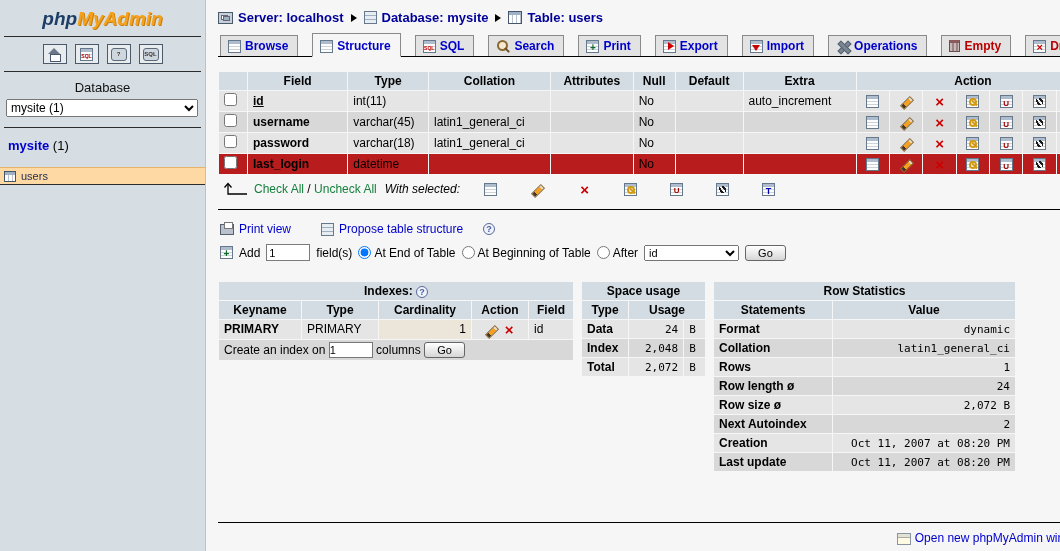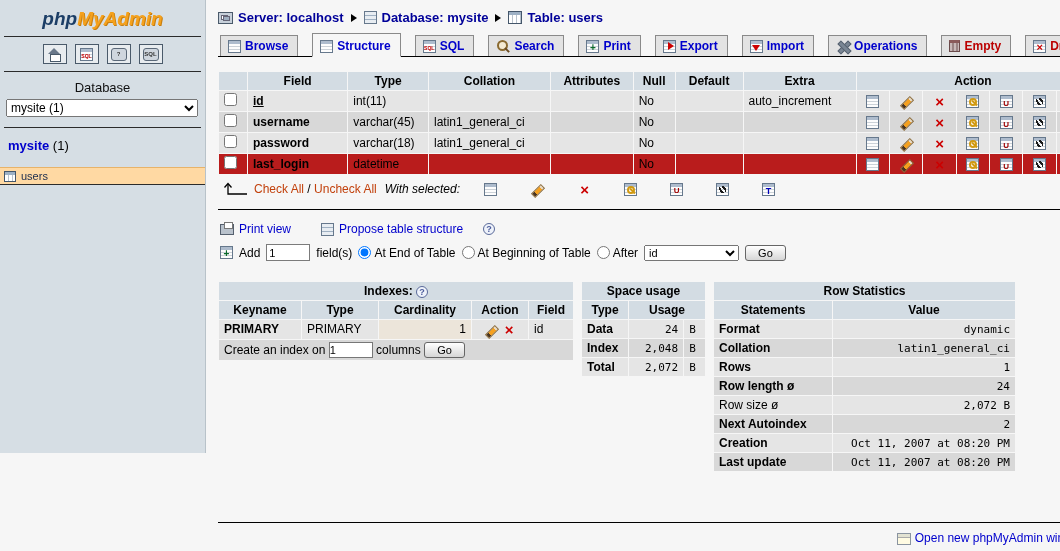--- a/index.html
+++ b/index.html
@@ -2,21 +2,21 @@
 <html><head>
 <meta charset="utf-8">
 <style>
   * { margin:0; padding:0; box-sizing:border-box; }
   html,body { width:1060px; height:551px; overflow:hidden;
     font-family:"Liberation Sans", sans-serif; font-size:12px; color:#000;
     background:#f6f6f6; }
   body { display:flex; }
 
   
-  .sidebar { width:206px; min-width:206px; background:#d6dee4; height:453px;
+  .sidebar { width:206px; min-width:206px; background:#d6dee4; height:551px;
     border-right:1px solid #b8c2c9; }
   .logo { text-align:center; padding:8px 0 6px; font:italic bold 19px "Liberation Sans",sans-serif; }
   .logo .p1 { color:#1c3e66; }
   .logo .p2 { color:#f5a11c; text-shadow:1px 1px 0 #c87f10; }
   .srule { border:none; border-top:1px solid #2b2b2b; margin:0 4px; }
   .side-tools { display:flex; justify-content:center; gap:8px; padding:7px 0; }
   .tool-btn { width:24px; height:20px; border:1px solid #4a5a6a; background:#e8ecef;
     display:flex; align-items:center; justify-content:center; position:relative; }
   .db-label { text-align:center; padding:8px 0 4px; font-size:13px; color:#111; }
   .db-select { width:192px; margin:0 6px 10px; font-size:12px; }
@@ -49,21 +49,21 @@
   .r0 { background:#e5e5e5; } .r1 { background:#d8d8d8; } .hov { background:#b91c1c; }
   .mono { font-family:"DejaVu Sans Mono", monospace; font-size:11px; }
   .rt { text-align:right; }
 
   .struct { margin-top:14px; }
   .struct .fname { font-weight:bold; }
   .struct .pk { text-decoration:underline; }
   .act { width:30px; text-align:center; }
 
   .checkall-row { display:flex; align-items:center; margin:6px 0 4px 4px; font-size:12px; }
-  .checkall-row a { color:#c2410c; text-decoration:none; }
+  .checkall-row a { color:#15803d; text-decoration:none; }
   .withsel { font-style:italic; margin-left:8px; }
   .sel-icons { display:flex; gap:33px; margin-left:24px; align-items:center; }
   .blackline { border:none; border-top:1px solid #000; margin:8px 0 10px; }
 
   .tools-line { display:flex; align-items:center; gap:20px; padding:2px 0 6px 2px; }
   .tools-line a { color:#0000cc; text-decoration:none; display:flex; align-items:center; gap:5px; }
   .addfield { display:flex; align-items:center; gap:6px; padding:2px 0 4px 2px; }
   .addfield input[type=text] { width:44px; height:17px; border:1px solid #7b7b7b; font-size:11px; padding:0 2px; }
   .addfield label { display:flex; align-items:center; gap:3px; }
 
@@ -479,21 +479,21 @@
             </tr>
         <tr>
               <td class="r0" style="font-weight:bold">Rows</td>
               <td class="r0 mono rt">1</td>
             </tr>
         <tr>
               <td class="r1" style="font-weight:bold">Row length ø</td>
               <td class="r1 mono rt">24</td>
             </tr>
         <tr>
-              <td class="r0" style="font-weight:normal">Row size ø</td>
+              <td class="r0" style="font-weight:bold">Row size ø</td>
               <td class="r0 mono rt">2,072 B</td>
             </tr>
         <tr>
               <td class="r1" style="font-weight:bold">Next Autoindex</td>
               <td class="r1 mono rt">2</td>
             </tr>
         <tr>
               <td class="r0" style="font-weight:bold">Creation</td>
               <td class="r0 mono rt">Oct 11, 2007 at 08:20 PM</td>
             </tr>

